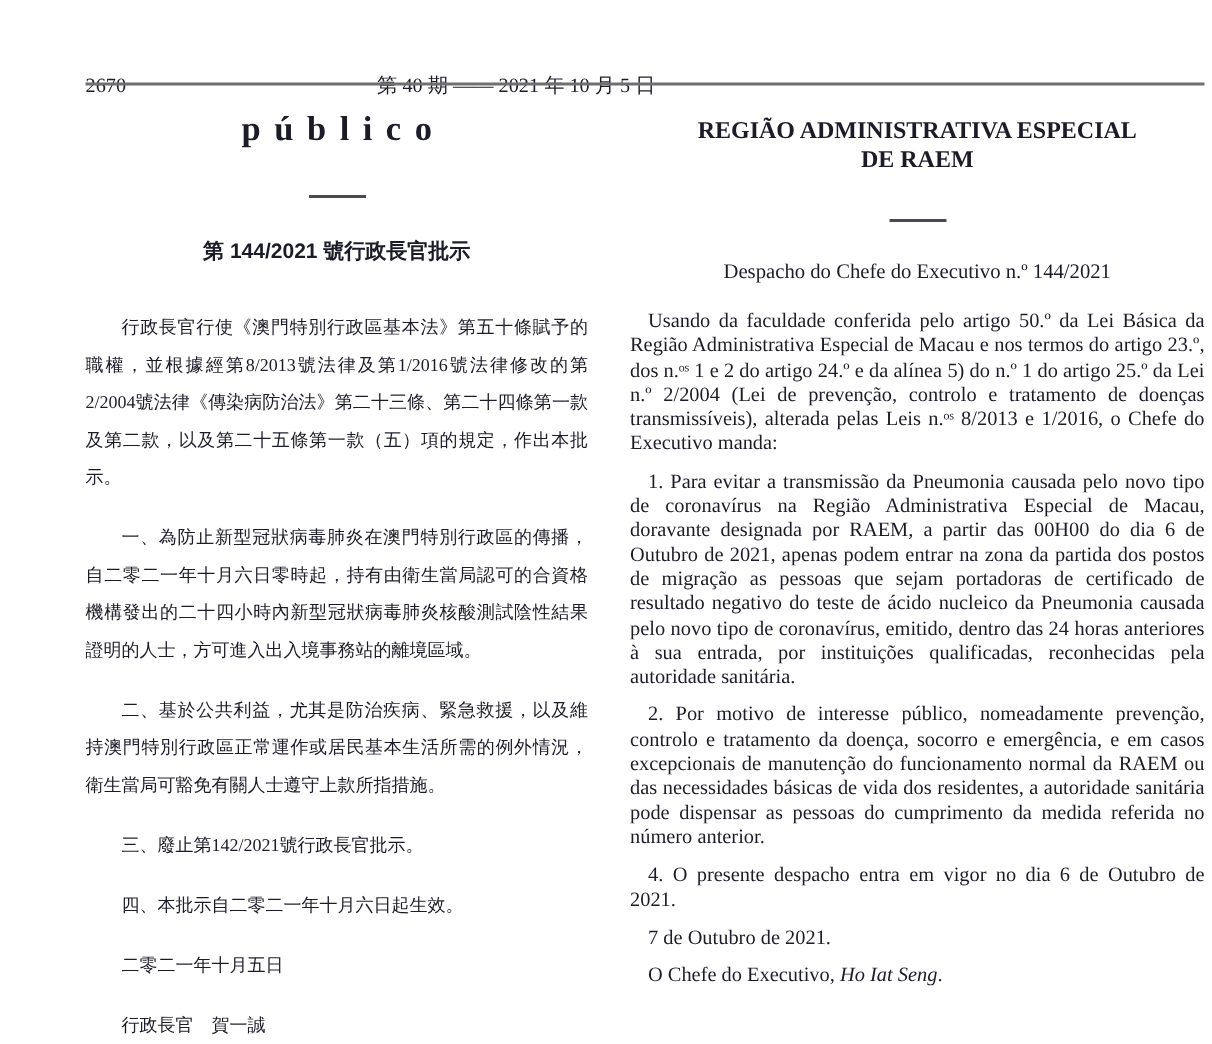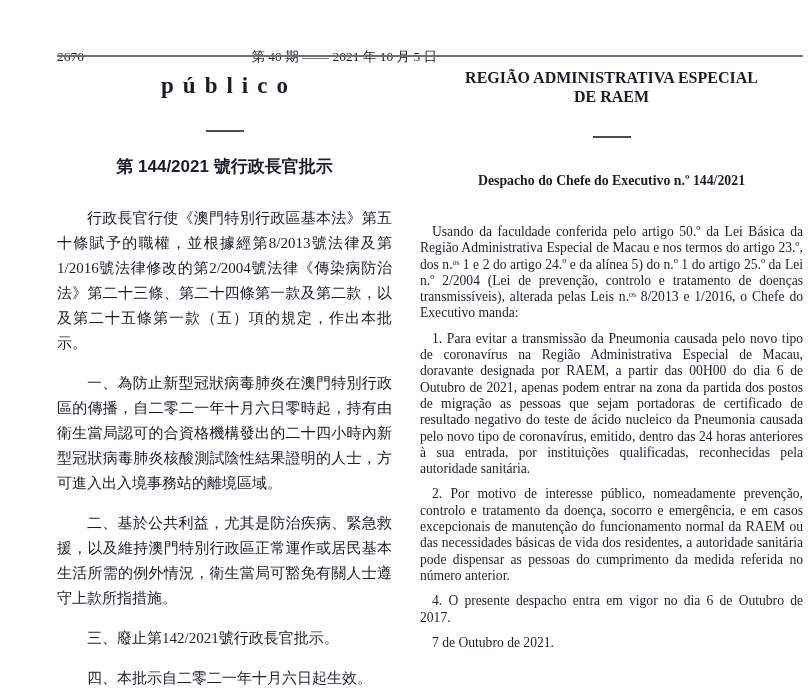--- a/index.html
+++ b/index.html
@@ -21,59 +21,59 @@
   .runhead .pgnum { width: 150px; text-align: left; font-style: normal; }
   .runhead .center { flex: 1; text-align: center; font-style: italic; }
   .runhead .right { width: 230px; text-align: right; }
   .head-rule {
     position: absolute; left: 57px; top: 55px; width: 746px;
     border: 0; border-top: 2px solid #6f6f6f; margin: 0;
   }
 
   
   .col-left  { position: absolute; left: 57px;  top: 60px; width: 335px; }
-  .col-right { position: absolute; left: 420px; top: 50px; width: 383px; }
+  .col-right { position: absolute; left: 420px; top: 60px; width: 383px; }
 
   
   .zh-title {
     margin: 12px 0 0; text-align: center;
     font-size: 23px; line-height: 28px; font-weight: bold;
     letter-spacing: 9px; padding-left: 9px;
   }
   .section-divider {
     width: 38px; height: 0; border: 0;
     border-top: 2px solid #4a4a52;
     margin: 30px auto 0;
   }
   .zh-heading {
     margin: 26px 0 0; text-align: center;
     font-family: "Liberation Sans", "DejaVu Sans", sans-serif;
-    font-size: 17px; line-height: 18px; font-weight: bold;
+    font-size: 14px; line-height: 18px; font-weight: bold;
   }
   .zh-body { margin-top: 30px; }
   .zh-body p {
-    margin: 0 0 15px; font-size: 15px; line-height: 25px;
+    margin: 0 0 15px; font-size: 12px; line-height: 25px;
     text-align: justify; text-indent: 2em;
   }
   .zh-date { margin-top: 4px; }
   .zh-sig {
     margin-top: 22px; font-size: 13px;
     text-align: right; text-indent: 0;
   }
 
   
   .pt-title {
     margin: 18px 0 0; text-align: center;
     font-size: 16px; line-height: 19px; font-weight: bold;
   }
   .pt-heading {
-    margin: 34px 0 0; text-align: center;
-    font-size: 13.8px; line-height: 17px; font-weight: bold;
+    margin: 24px 0 0; text-align: center;
+    font-size: 13.8px; line-height: 17px; font-weight: normal;
   }
-  .pt-body { margin-top: 35px; }
+  .pt-body { margin-top: 17px; }
   .pt-body p {
     margin: 0 0 9px; font-size: 13.6px; line-height: 16.3px;
     text-align: justify; text-indent: 12px;
   }
   .pt-date { margin-top: 7px; }
   .pt-sig { margin-top: 7px; }
   .pt-sig em { font-style: italic; }
 </style>
 </head>
 <body>
@@ -103,16 +103,17 @@
   <div class="pt-title">
     <div>REGIÃO ADMINISTRATIVA ESPECIAL</div>
     <div>DE RAEM</div>
   </div>
   <hr class="section-divider">
   <div class="pt-heading">Despacho do Chefe do Executivo n.º 144/2021</div>
   <div class="pt-body">
     <p>Usando da faculdade conferida pelo artigo 50.º da Lei Básica da Região Administrativa Especial de Macau e nos termos do artigo 23.º, dos n.ᵒˢ 1 e 2 do artigo 24.º e da alínea 5) do n.º 1 do artigo 25.º da Lei n.º 2/2004 (Lei de prevenção, controlo e tratamento de doenças transmissíveis), alterada pelas Leis n.ᵒˢ 8/2013 e 1/2016, o Chefe do Executivo manda:</p>
     <p>1. Para evitar a transmissão da Pneumonia causada pelo novo tipo de coronavírus na Região Administrativa Especial de Macau, doravante designada por RAEM, a partir das 00H00 do dia 6 de Outubro de 2021, apenas podem entrar na zona da partida dos postos de migração as pessoas que sejam portadoras de certificado de resultado negativo do teste de ácido nucleico da Pneumonia causada pelo novo tipo de coronavírus, emitido, dentro das 24 horas anteriores à sua entrada, por instituições qualificadas, reconhecidas pela autoridade sanitária.</p>
     <p>2. Por motivo de interesse público, nomeadamente prevenção, controlo e tratamento da doença, socorro e emergência, e em casos excepcionais de manutenção do funcionamento normal da RAEM ou das necessidades básicas de vida dos residentes, a autoridade sanitária pode dispensar as pessoas do cumprimento da medida referida no número anterior.</p>
-    <p>4. O presente despacho entra em vigor no dia 6 de Outubro de 2017.</p>
+    <p>4. O presente despacho entra em vigor no dia 6 de Outubro de 2021.</p>
     <p class="pt-date">7 de Outubro de 2021.</p>
+    <p class="pt-sig"><span>O Chefe do Executivo, </span><em>Ho Iat Seng</em><span>.</span></p>
   </div>
 </div>
 
 </body></html>

